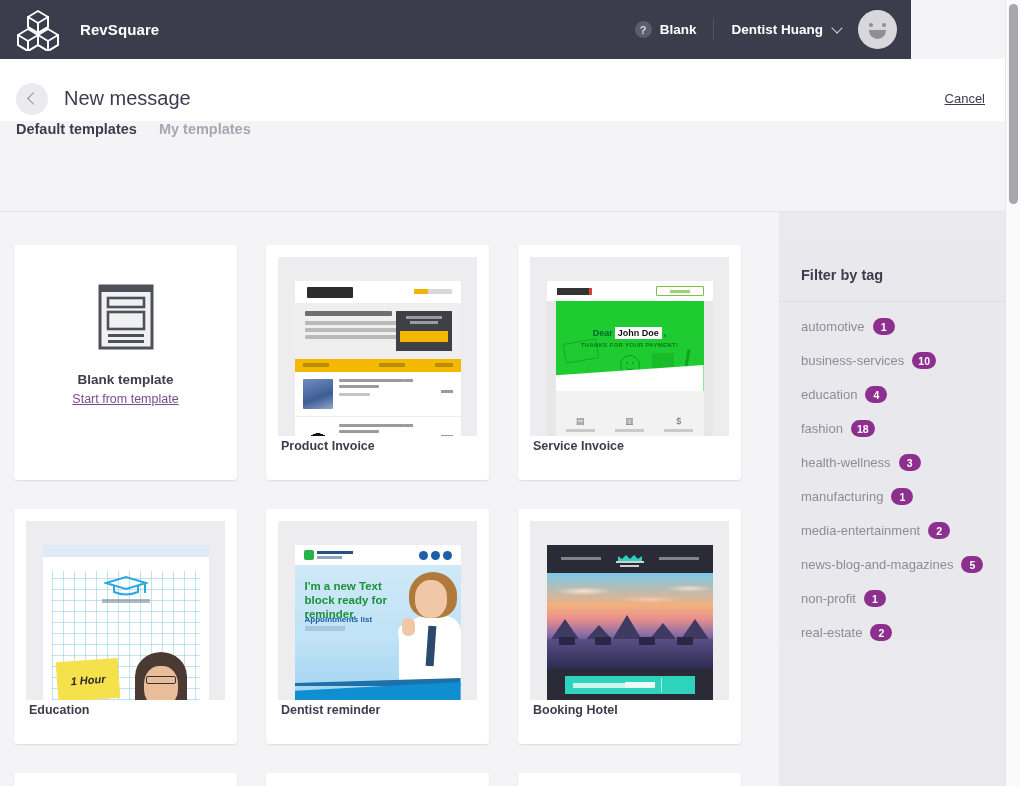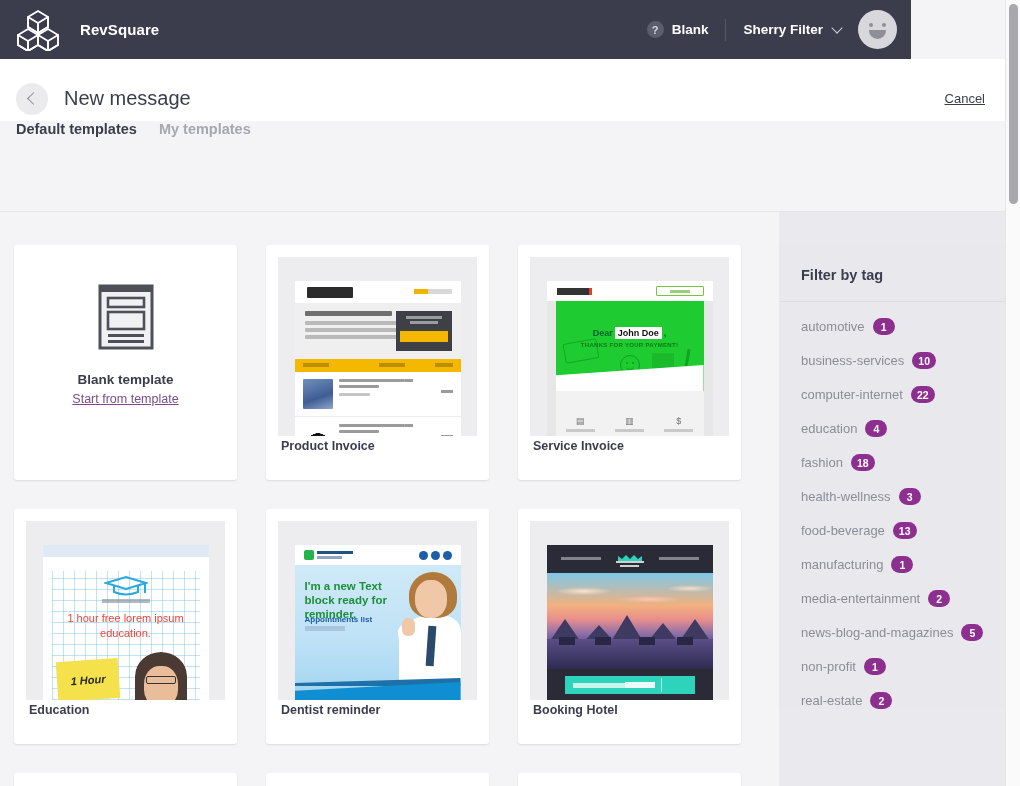--- a/index.html
+++ b/index.html
@@ -358,21 +358,21 @@
       <span class="brand-name">RevSquare</span>
     </div>
 
     <div class="topbar-right">
       <div class="help-link">
         <span class="help-icon">?</span>
         <span>Blank</span>
       </div>
       <div class="topbar-sep"></div>
       <div class="user-menu">
-        <span>Sherry Filter</span>
+        <span>Dentist Huang</span>
         <span class="chev-down"></span>
       </div>
       <div class="avatar">
         <span class="eye l"></span>
         <span class="eye r"></span>
         <span class="mouth"></span>
       </div>
     </div>
   </div>
 
@@ -527,21 +527,20 @@
                 <div class="ed-body">
                   <div class="ed-grid"></div>
                   <span class="ed-cap">
                     <svg width="44" height="22" viewBox="0 0 44 22" aria-hidden="true">
                       <path d="M2 8 L22 2 L42 8 L22 14 Z" fill="none" stroke="#2aa8e0" stroke-width="2"></path>
                       <path d="M10 11 L10 17 Q22 22 34 17 L34 11" fill="none" stroke="#2aa8e0" stroke-width="2"></path>
                       <path d="M41 8 L41 18" stroke="#2aa8e0" stroke-width="2"></path>
                     </svg>
                   </span>
                   <div class="ed-caplbl"></div>
-                  <div class="ed-text">1 hour free lorem ipsum education.</div>
                   <div class="ed-note">1 Hour</div>
                   <div class="ed-person">
                     <span class="hair"></span>
                       <span class="face"></span>
                       <span class="gl"></span>
                   </div>
                 </div>
               </div>
             </div>
           </div>
@@ -643,38 +642,30 @@
           <div class="tag-list">
             <div class="tag-item">
               <span class="tag-name">automotive</span>
               <span class="tag-badge">1</span>
             </div>
             <div class="tag-item">
               <span class="tag-name">business-services</span>
               <span class="tag-badge">10</span>
             </div>
             <div class="tag-item">
-              <span class="tag-name">computer-internet</span>
-              <span class="tag-badge">22</span>
-            </div>
-            <div class="tag-item">
               <span class="tag-name">education</span>
               <span class="tag-badge">4</span>
             </div>
             <div class="tag-item">
               <span class="tag-name">fashion</span>
               <span class="tag-badge">18</span>
             </div>
             <div class="tag-item">
               <span class="tag-name">health-wellness</span>
               <span class="tag-badge">3</span>
-            </div>
-            <div class="tag-item">
-              <span class="tag-name">food-beverage</span>
-              <span class="tag-badge">13</span>
             </div>
             <div class="tag-item">
               <span class="tag-name">manufacturing</span>
               <span class="tag-badge">1</span>
             </div>
             <div class="tag-item">
               <span class="tag-name">media-entertainment</span>
               <span class="tag-badge">2</span>
             </div>
             <div class="tag-item">

